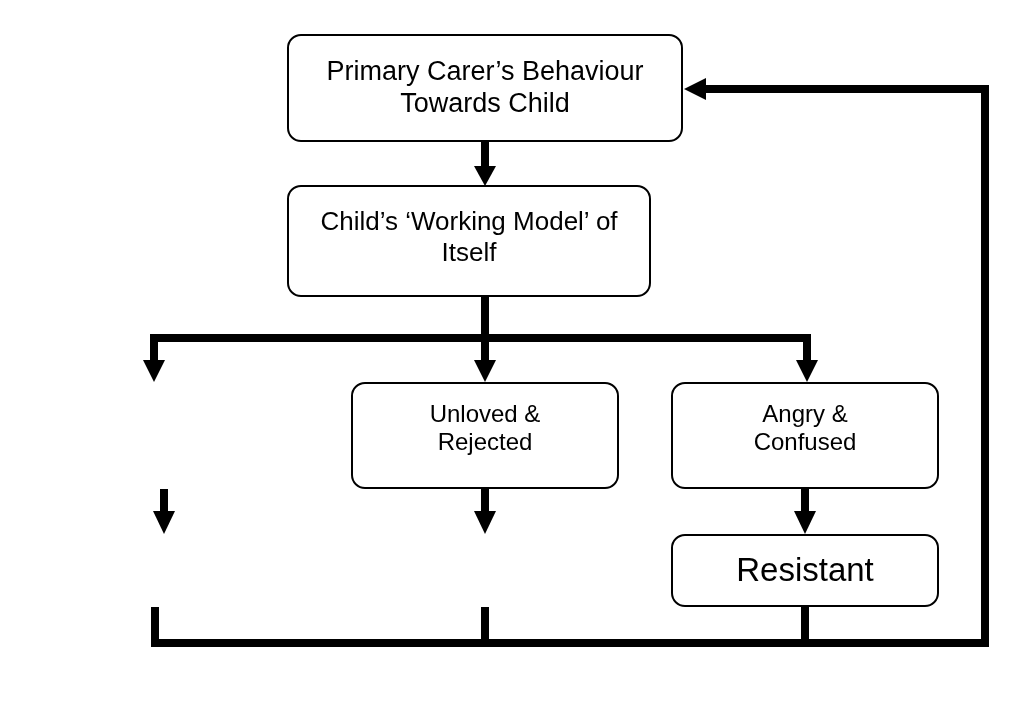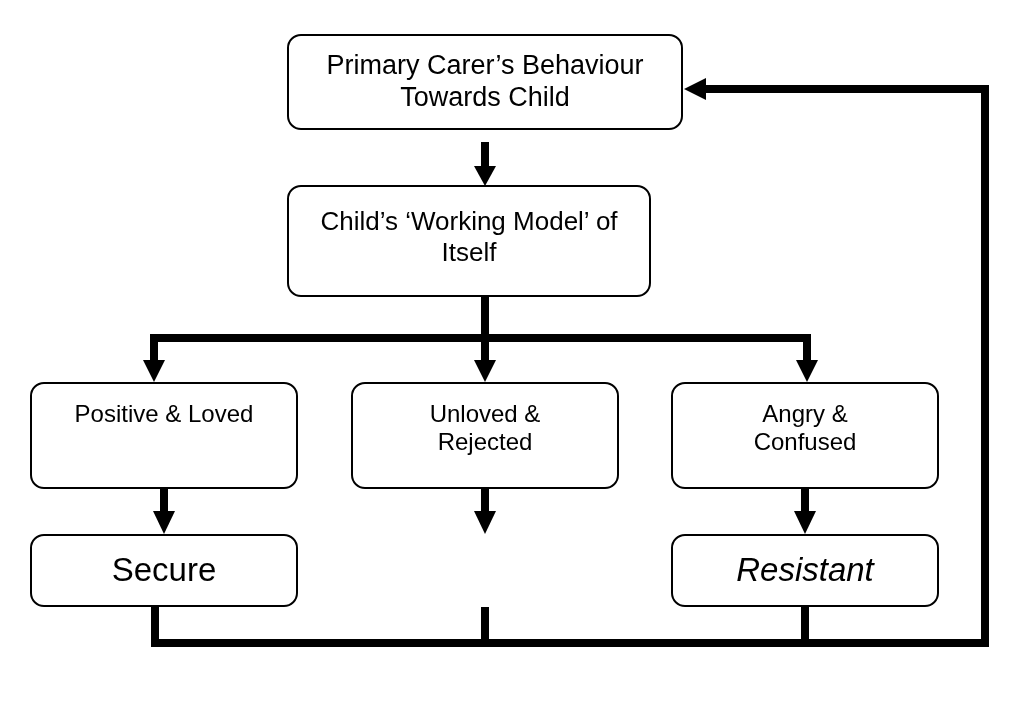--- a/index.html
+++ b/index.html
@@ -41,21 +41,21 @@
     text-align: center;
     line-height: 1.18;
     white-space: pre-line;
     color: #000000;
   }
   
   #node-carer {
     left: 287px;
     top: 34px;
     width: 396px;
-    height: 96px;
+    height: 108px;
     align-items: center;
   }
   #node-carer .node-label {
     font-size: 27px;
     padding: 0 10px;
   }
   #node-model {
     left: 287px;
     top: 185px;
     width: 364px;
@@ -86,21 +86,21 @@
     width: 268px;
     height: 73px;
     align-items: center;
   }
   .node-bottom .node-label {
     font-size: 33px;
     padding: 0 8px;
   }
   #node-secure    { left: 30px; }
   #node-avoidant  { left: 351px; }
-  #node-resistant { left: 671px; font-style: italic; }
+  #node-resistant { left: 671px; }
 </style>
 </head>
 <body>
 
 <div id="canvas">
 
   <svg id="flow-svg" viewBox="0 0 1024 707" xmlns="http://www.w3.org/2000/svg">
 
     <g>
       <rect x="481" y="142" width="8" height="27" fill="#000000"></rect>
@@ -154,32 +154,26 @@
   <div class="node" id="node-carer">
     <span class="node-label">Primary Carer’s Behaviour
 Towards Child</span>
   </div>
 
   <div class="node" id="node-model">
     <span class="node-label">Child’s ‘Working Model’ of
 Itself</span>
   </div>
 
-  <div class="node node-mid" id="node-positive">
-    <span class="node-label">Positive &amp; Loved</span>
-  </div>
   <div class="node node-mid" id="node-unloved">
     <span class="node-label">Unloved &amp;
 Rejected</span>
   </div>
   <div class="node node-mid" id="node-angry">
     <span class="node-label">Angry &amp;
 Confused</span>
   </div>
 
-  <div class="node node-bottom" id="node-secure">
-    <span class="node-label">Secure</span>
-  </div>
   <div class="node node-bottom" id="node-resistant">
     <span class="node-label">Resistant</span>
   </div>
 
 </div>
 
 </body></html>

